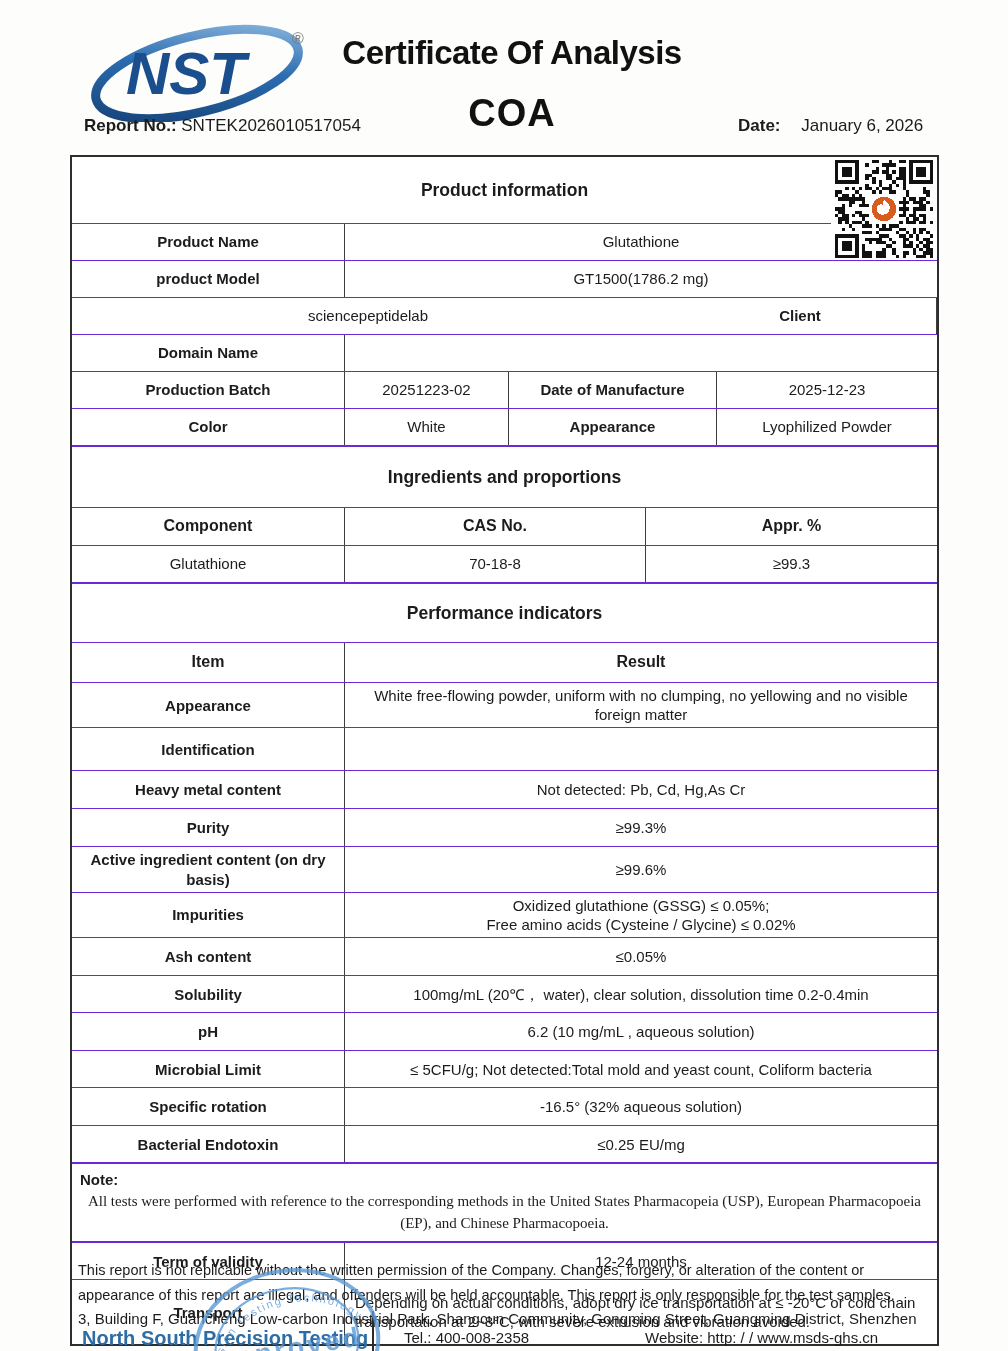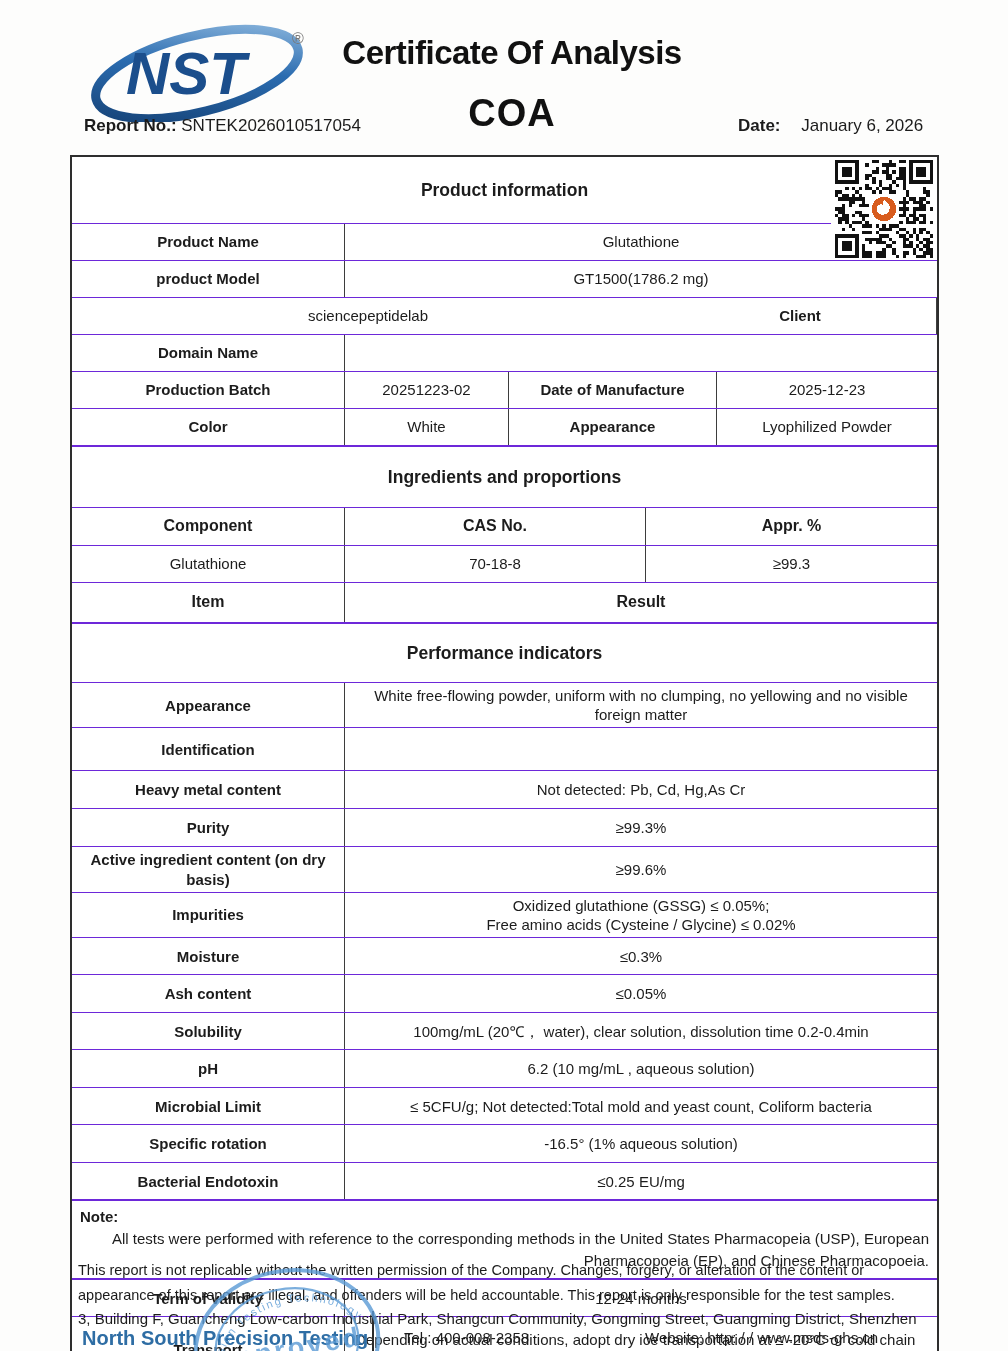--- a/index.html
+++ b/index.html
@@ -36,21 +36,21 @@
   .w207{width:187px;flex:none;font-weight:bold;border-right:1px solid #3d3d3d;}
   .w300{width:280px;flex:none;border-right:1px solid #3d3d3d;}
   .hd{font-weight:bold;font-size:16px;}
   .left{justify-content:flex-start;text-align:left;}
   .pre{white-space:pre-line;}
   .mh46{min-height:46px;} .mh42{min-height:40px;} .mh40{min-height:38px;}
   .mh35{min-height:33px;} .mh33{min-height:31px;} .mh32{min-height:30px;}
   .mh38{min-height:36px;} .mh48{min-height:46px;flex-direction:column;} .mh60{min-height:58px;}
   .noterow{display:flex;padding:5px 8px 7px 8px;font-size:15px;line-height:1.45;}
   .noterow .nlabel{font-weight:bold;flex:none;margin-right:8px;}
-  .noterow .ntext{flex:1;text-align:right;}
+  .noterow .ntext{flex:1;text-align:center;font-family:Liberation Serif, serif;}
 
   
   #qr-box{left:831px;top:158px;width:106px;height:102px;background:#fff;padding:2px;
           box-sizing:border-box;z-index:5;}
   #qr-box svg{width:100%;height:100%;display:block;}
 
   
   #disclaimer{left:78px;top:1258px;width:852px;font-size:14.5px;line-height:25px;color:#1b1b1b;}
   #address{left:78px;top:1310px;width:860px;font-size:15px;}
   #company{left:82px;top:1327px;font-size:20px;font-weight:bold;color:var(--brand,#2e6da4);}
@@ -405,26 +405,26 @@
     <div class="cell lab hd mh33">Component</div>
     <div class="cell w300 hd">CAS No.</div>
     <div class="cell val hd">Appr. %</div>
   </div>
   <div class="trow">
     <div class="cell lab mh32" style="font-weight:normal">Glutathione</div>
     <div class="cell w300">70-18-8</div>
     <div class="cell val">≥99.3</div>
   </div>
 
+  <div class="trow thick">
+    <div class="cell sec mh40">Performance indicators</div>
+  </div>
   <div class="trow">
     <div class="cell lab hd mh35">Item</div>
     <div class="cell val hd">Result</div>
-  </div>
-  <div class="trow thick">
-    <div class="cell sec mh40">Performance indicators</div>
   </div>
 
   <div class="trow">
     <div class="cell lab mh40">Appearance</div>
     <div class="cell val">White free-flowing powder, uniform with no clumping, no yellowing and no visible foreign matter</div>
   </div>
   <div class="trow">
     <div class="cell lab mh38">Identification</div>
   </div>
   <div class="trow">
@@ -438,42 +438,38 @@
   <div class="trow">
     <div class="cell lab mh40">Active ingredient content (on dry basis)</div>
     <div class="cell val">≥99.6%</div>
   </div>
   <div class="trow">
     <div class="cell lab mh40">Impurities</div>
     <div class="cell val pre">Oxidized glutathione (GSSG) ≤ 0.05%;
 Free amino acids (Cysteine / Glycine) ≤ 0.02%</div>
   </div>
   <div class="trow">
-    <div class="cell lab mh32">Moisture</div>
-    <div class="cell val">≤0.3%</div>
-  </div>
-  <div class="trow">
     <div class="cell lab mh33">Ash content</div>
     <div class="cell val">≤0.05%</div>
   </div>
   <div class="trow">
     <div class="cell lab mh32">Solubility</div>
     <div class="cell val">100mg/mL (20℃， water), clear solution, dissolution time 0.2-0.4min</div>
   </div>
   <div class="trow">
     <div class="cell lab mh33">pH</div>
     <div class="cell val">6.2 (10 mg/mL , aqueous solution)</div>
   </div>
   <div class="trow">
     <div class="cell lab mh32">Microbial Limit</div>
     <div class="cell val">≤ 5CFU/g; Not detected:Total mold and yeast count, Coliform bacteria</div>
   </div>
   <div class="trow">
     <div class="cell lab mh33">Specific rotation</div>
-    <div class="cell val">-16.5° (1% aqueous solution)</div>
+    <div class="cell val">-16.5° (32% aqueous solution)</div>
   </div>
   <div class="trow">
     <div class="cell lab mh32">Bacterial Endotoxin</div>
     <div class="cell val">≤0.25 EU/mg</div>
   </div>
 
   <div class="trow thick noterow mh48">
     <span class="nlabel">Note:</span>
     <span class="ntext">All tests were performed with reference to the corresponding methods in the United States Pharmacopeia (USP), European Pharmacopoeia (EP), and Chinese Pharmacopoeia.</span>
   </div>

